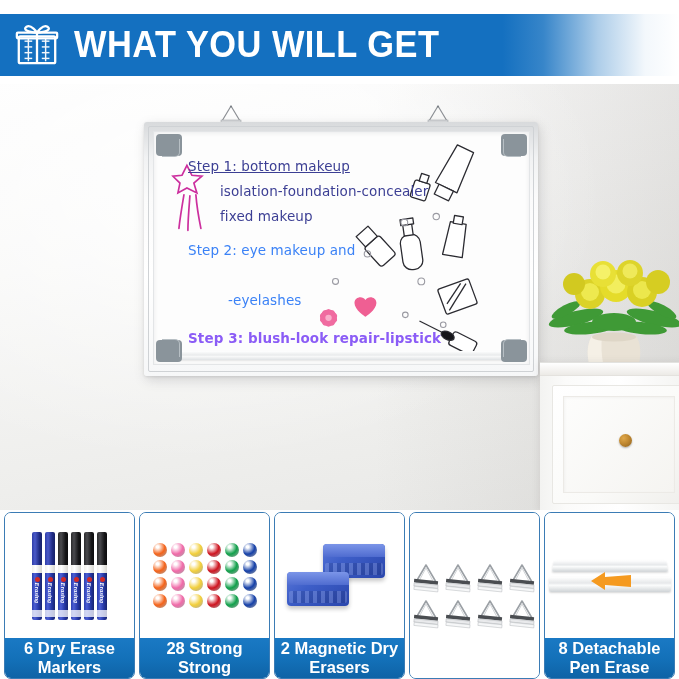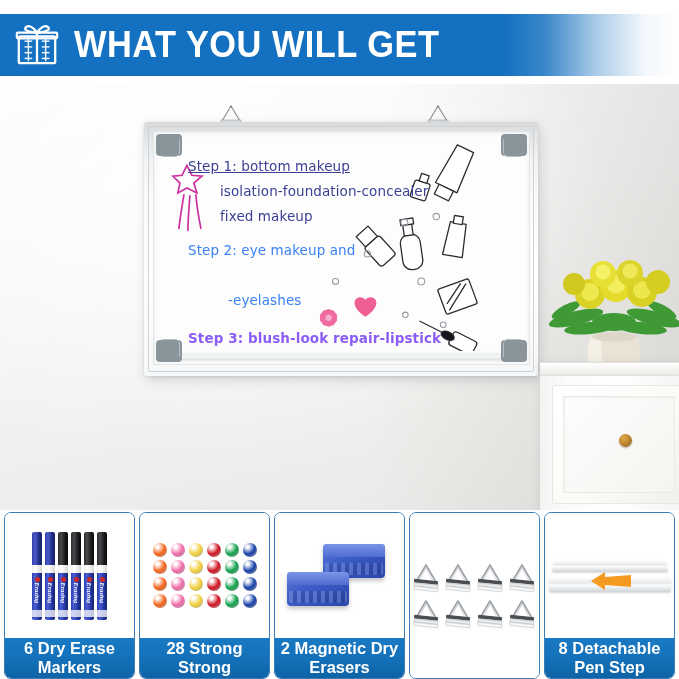--- a/index.html
+++ b/index.html
@@ -575,19 +575,19 @@
           <div class="tray" id="tray-back"></div>
           <div class="tray" id="tray-front"></div>
           <svg id="tray-arrow" width="44" height="22" viewBox="0 0 44 22">
             <path d="M2 11 L16 2 L16 7 L42 5 L42 17 L16 15 L16 20 Z" fill="#f59a20"></path>
           </svg>
         </div>
       </div>
       <div class="panel-label">
         <div>
             <span>8 Detachable</span>
-            <span>Pen Step</span>
+            <span>Pen Erase</span>
           </div>
       </div>
     </div>
 
   </div>
 </div>
 
 </body></html>

